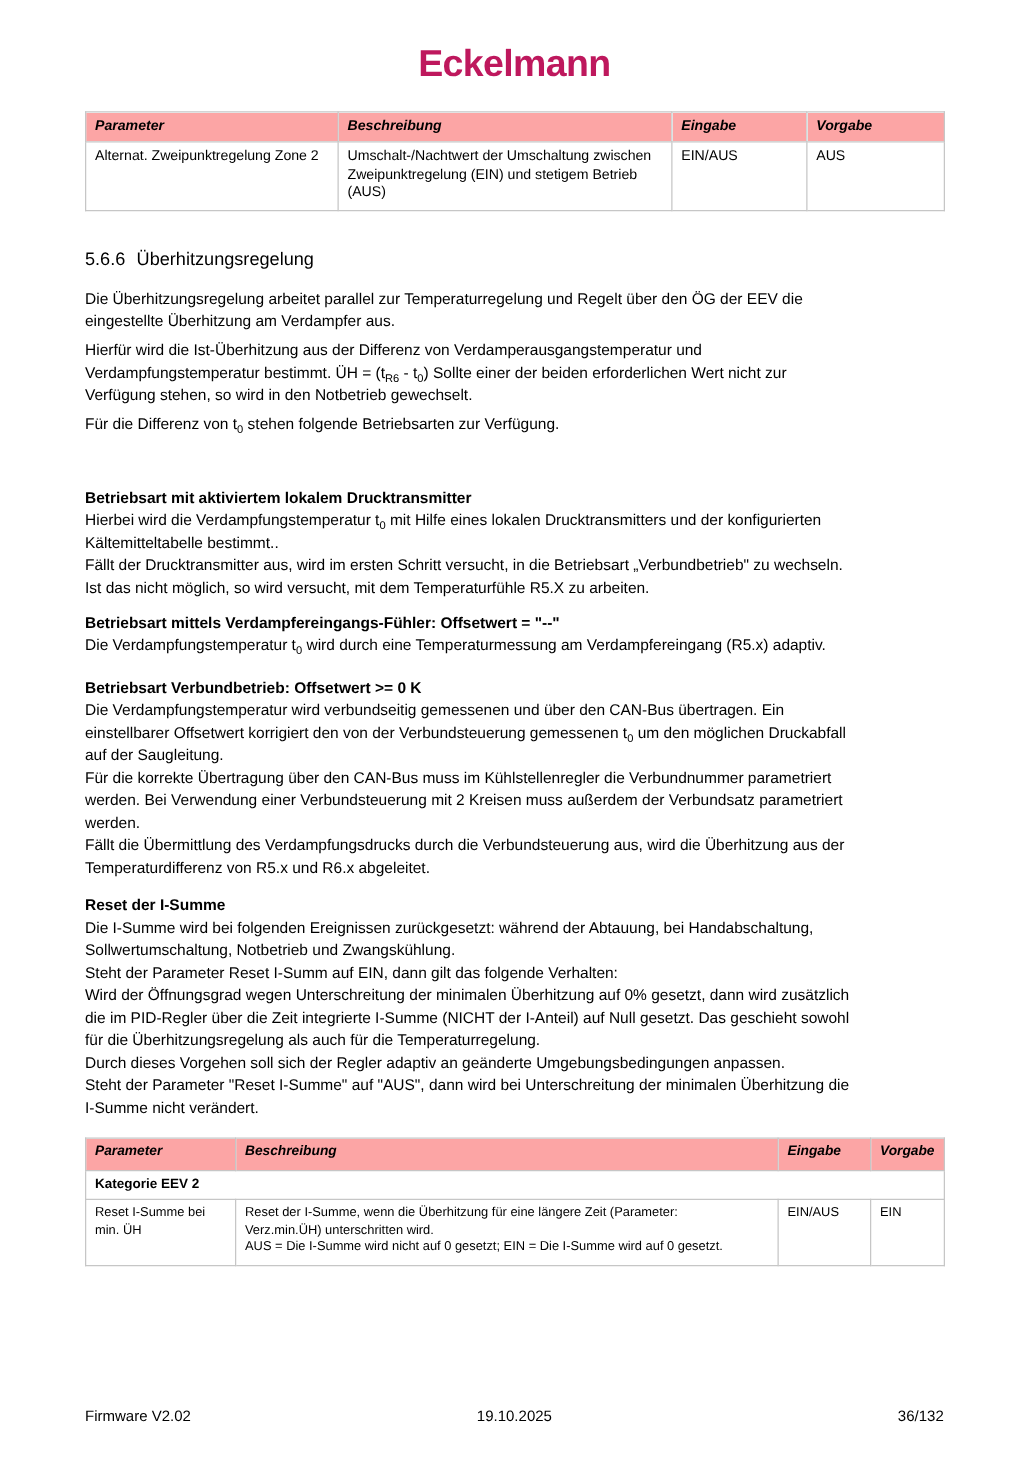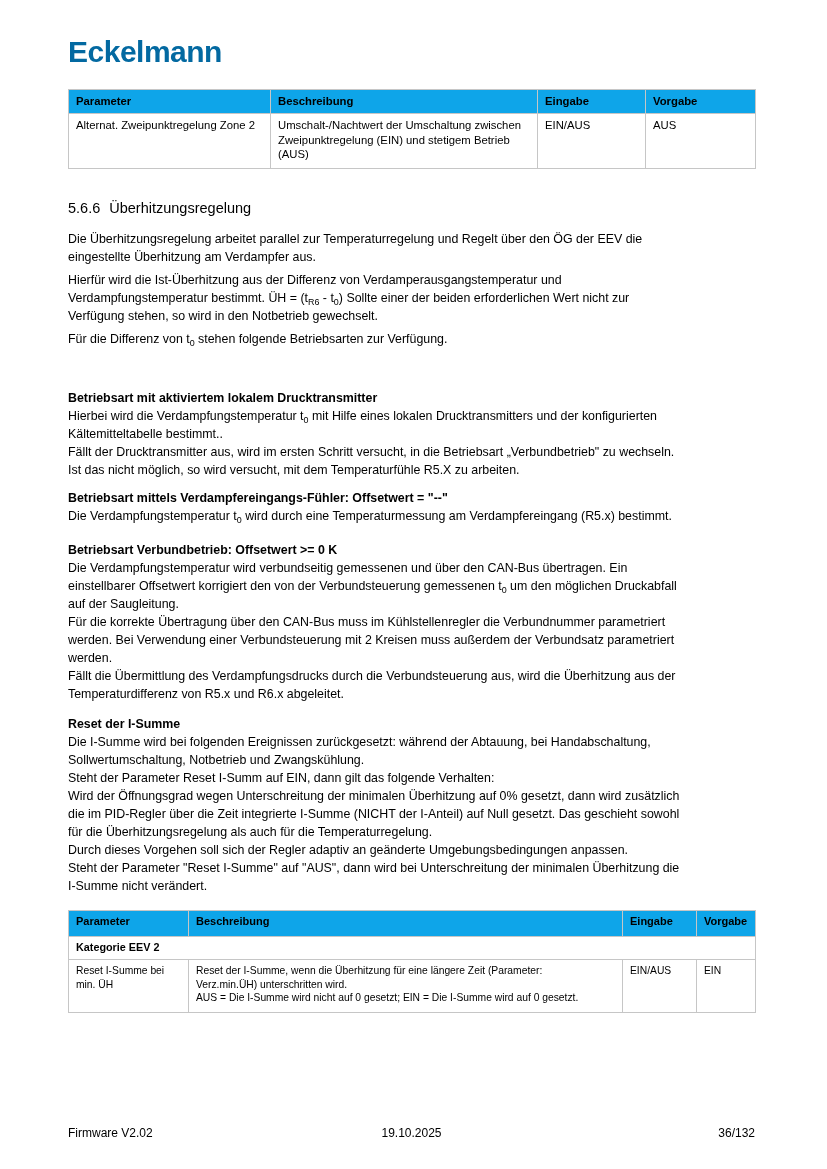--- a/index.html
+++ b/index.html
@@ -22,21 +22,21 @@
 
   
   table.ptable{border-collapse:collapse;table-layout:fixed;width:687px;}
   table.ptable th,table.ptable td{
     border:1px solid #c6c6c6;
     padding:4px 7px;
     vertical-align:top;
     text-align:left;
     overflow:hidden;
   }
-  table.ptable thead th{background:#0ea5e9;font-weight:700;}
+  table.ptable thead th{background:#fca5a5;font-weight:700;font-style:italic;}
   table.t1{margin-top:22px;font-size:11.3px;line-height:14.5px;}
   table.t1 thead th{font-size:11.3px;height:15px;}
   table.t1 td{height:46px;}
   .nowrap{white-space:nowrap;}
   table.t2{margin-top:15px;font-size:10.3px;line-height:13.5px;}
   table.t2 thead th{font-size:11px;height:17px;padding:4px 7px;}
   table.t2 .cat-row td{font-weight:700;font-size:10.8px;height:14px;}
   table.t2 td{height:44px;}
 
   
@@ -62,21 +62,21 @@
   .footer .f-center{position:absolute;left:50%;transform:translateX(-50%);}
   .footer .f-right{position:absolute;right:0;}
 </style>
 </head>
 <body>
 
 <div class="page">
   <div class="content">
 
     <div class="logo" style="color: rgb(36, 42, 32);">
-      <span class="logo-brand" style="color: #0369a1;">Eckelmann</span>
+      <span class="logo-brand" style="color: #be185d; text-align: center;">Eckelmann</span>
     </div>
 
     <table class="ptable t1">
       <colgroup>
           <col style="width:202px">
           <col style="width:267px">
           <col style="width:108px">
           <col style="width:110px">
         </colgroup>
       <thead>
@@ -106,21 +106,21 @@
       <p><span>Hierfür wird die Ist-Überhitzung aus der Differenz von Verdamperausgangstemperatur und</span><br><span>Verdampfungstemperatur bestimmt. ÜH = (t</span><sub>R6</sub><span> - t</span><sub>0</sub><span>) Sollte einer der beiden erforderlichen Wert nicht zur</span><br><span>Verfügung stehen, so wird in den Notbetrieb gewechselt.</span></p>
       <p><span>Für die Differenz von t</span><sub>0</sub><span> stehen folgende Betriebsarten zur Verfügung.</span></p>
     </div>
 
     <div class="block b1">
       <div class="block-heading">Betriebsart mit aktiviertem lokalem Drucktransmitter</div>
       <div class="block-body"><span>Hierbei wird die Verdampfungstemperatur t</span><sub>0</sub><span> mit Hilfe eines lokalen Drucktransmitters und der konfigurierten</span><br><span>Kältemitteltabelle bestimmt..</span><br><span>Fällt der Drucktransmitter aus, wird im ersten Schritt versucht, in die Betriebsart „Verbundbetrieb" zu wechseln.</span><br><span>Ist das nicht möglich, so wird versucht, mit dem Temperaturfühle R5.X zu arbeiten.</span></div>
     </div>
     <div class="block b2">
       <div class="block-heading">Betriebsart mittels Verdampfereingangs-Fühler: Offsetwert = "--"</div>
-      <div class="block-body"><span>Die Verdampfungstemperatur t</span><sub>0</sub><span> wird durch eine Temperaturmessung am Verdampfereingang (R5.x) bestimmt.</span></div>
+      <div class="block-body"><span>Die Verdampfungstemperatur t</span><sub>0</sub><span> wird durch eine Temperaturmessung am Verdampfereingang (R5.x) adaptiv.</span></div>
     </div>
     <div class="block b3">
       <div class="block-heading">Betriebsart Verbundbetrieb: Offsetwert &gt;= 0 K</div>
       <div class="block-body"><span>Die Verdampfungstemperatur wird verbundseitig gemessenen und über den CAN-Bus übertragen. Ein</span><br><span>einstellbarer Offsetwert korrigiert den von der Verbundsteuerung gemessenen t</span><sub>0</sub><span> um den möglichen Druckabfall</span><br><span>auf der Saugleitung.</span><br><span>Für die korrekte Übertragung über den CAN-Bus muss im Kühlstellenregler die Verbundnummer parametriert</span><br><span>werden. Bei Verwendung einer Verbundsteuerung mit 2 Kreisen muss außerdem der Verbundsatz parametriert</span><br><span>werden.</span><br><span>Fällt die Übermittlung des Verdampfungsdrucks durch die Verbundsteuerung aus, wird die Überhitzung aus der</span><br><span>Temperaturdifferenz von R5.x und R6.x abgeleitet.</span></div>
     </div>
     <div class="block b4">
       <div class="block-heading">Reset der I-Summe</div>
       <div class="block-body"><span>Die I-Summe wird bei folgenden Ereignissen zurückgesetzt: während der Abtauung, bei Handabschaltung,</span><br><span>Sollwertumschaltung, Notbetrieb und Zwangskühlung.</span><br><span>Steht der Parameter Reset I-Summ auf EIN, dann gilt das folgende Verhalten:</span><br><span>Wird der Öffnungsgrad wegen Unterschreitung der minimalen Überhitzung auf 0% gesetzt, dann wird zusätzlich</span><br><span>die im PID-Regler über die Zeit integrierte I-Summe (NICHT der I-Anteil) auf Null gesetzt. Das geschieht sowohl</span><br><span>für die Überhitzungsregelung als auch für die Temperaturregelung.</span><br><span>Durch dieses Vorgehen soll sich der Regler  adaptiv an geänderte Umgebungsbedingungen anpassen.</span><br><span>Steht der Parameter "Reset I-Summe" auf "AUS", dann wird bei Unterschreitung der minimalen Überhitzung die</span><br><span>I-Summe nicht verändert.</span></div>
     </div>
 

